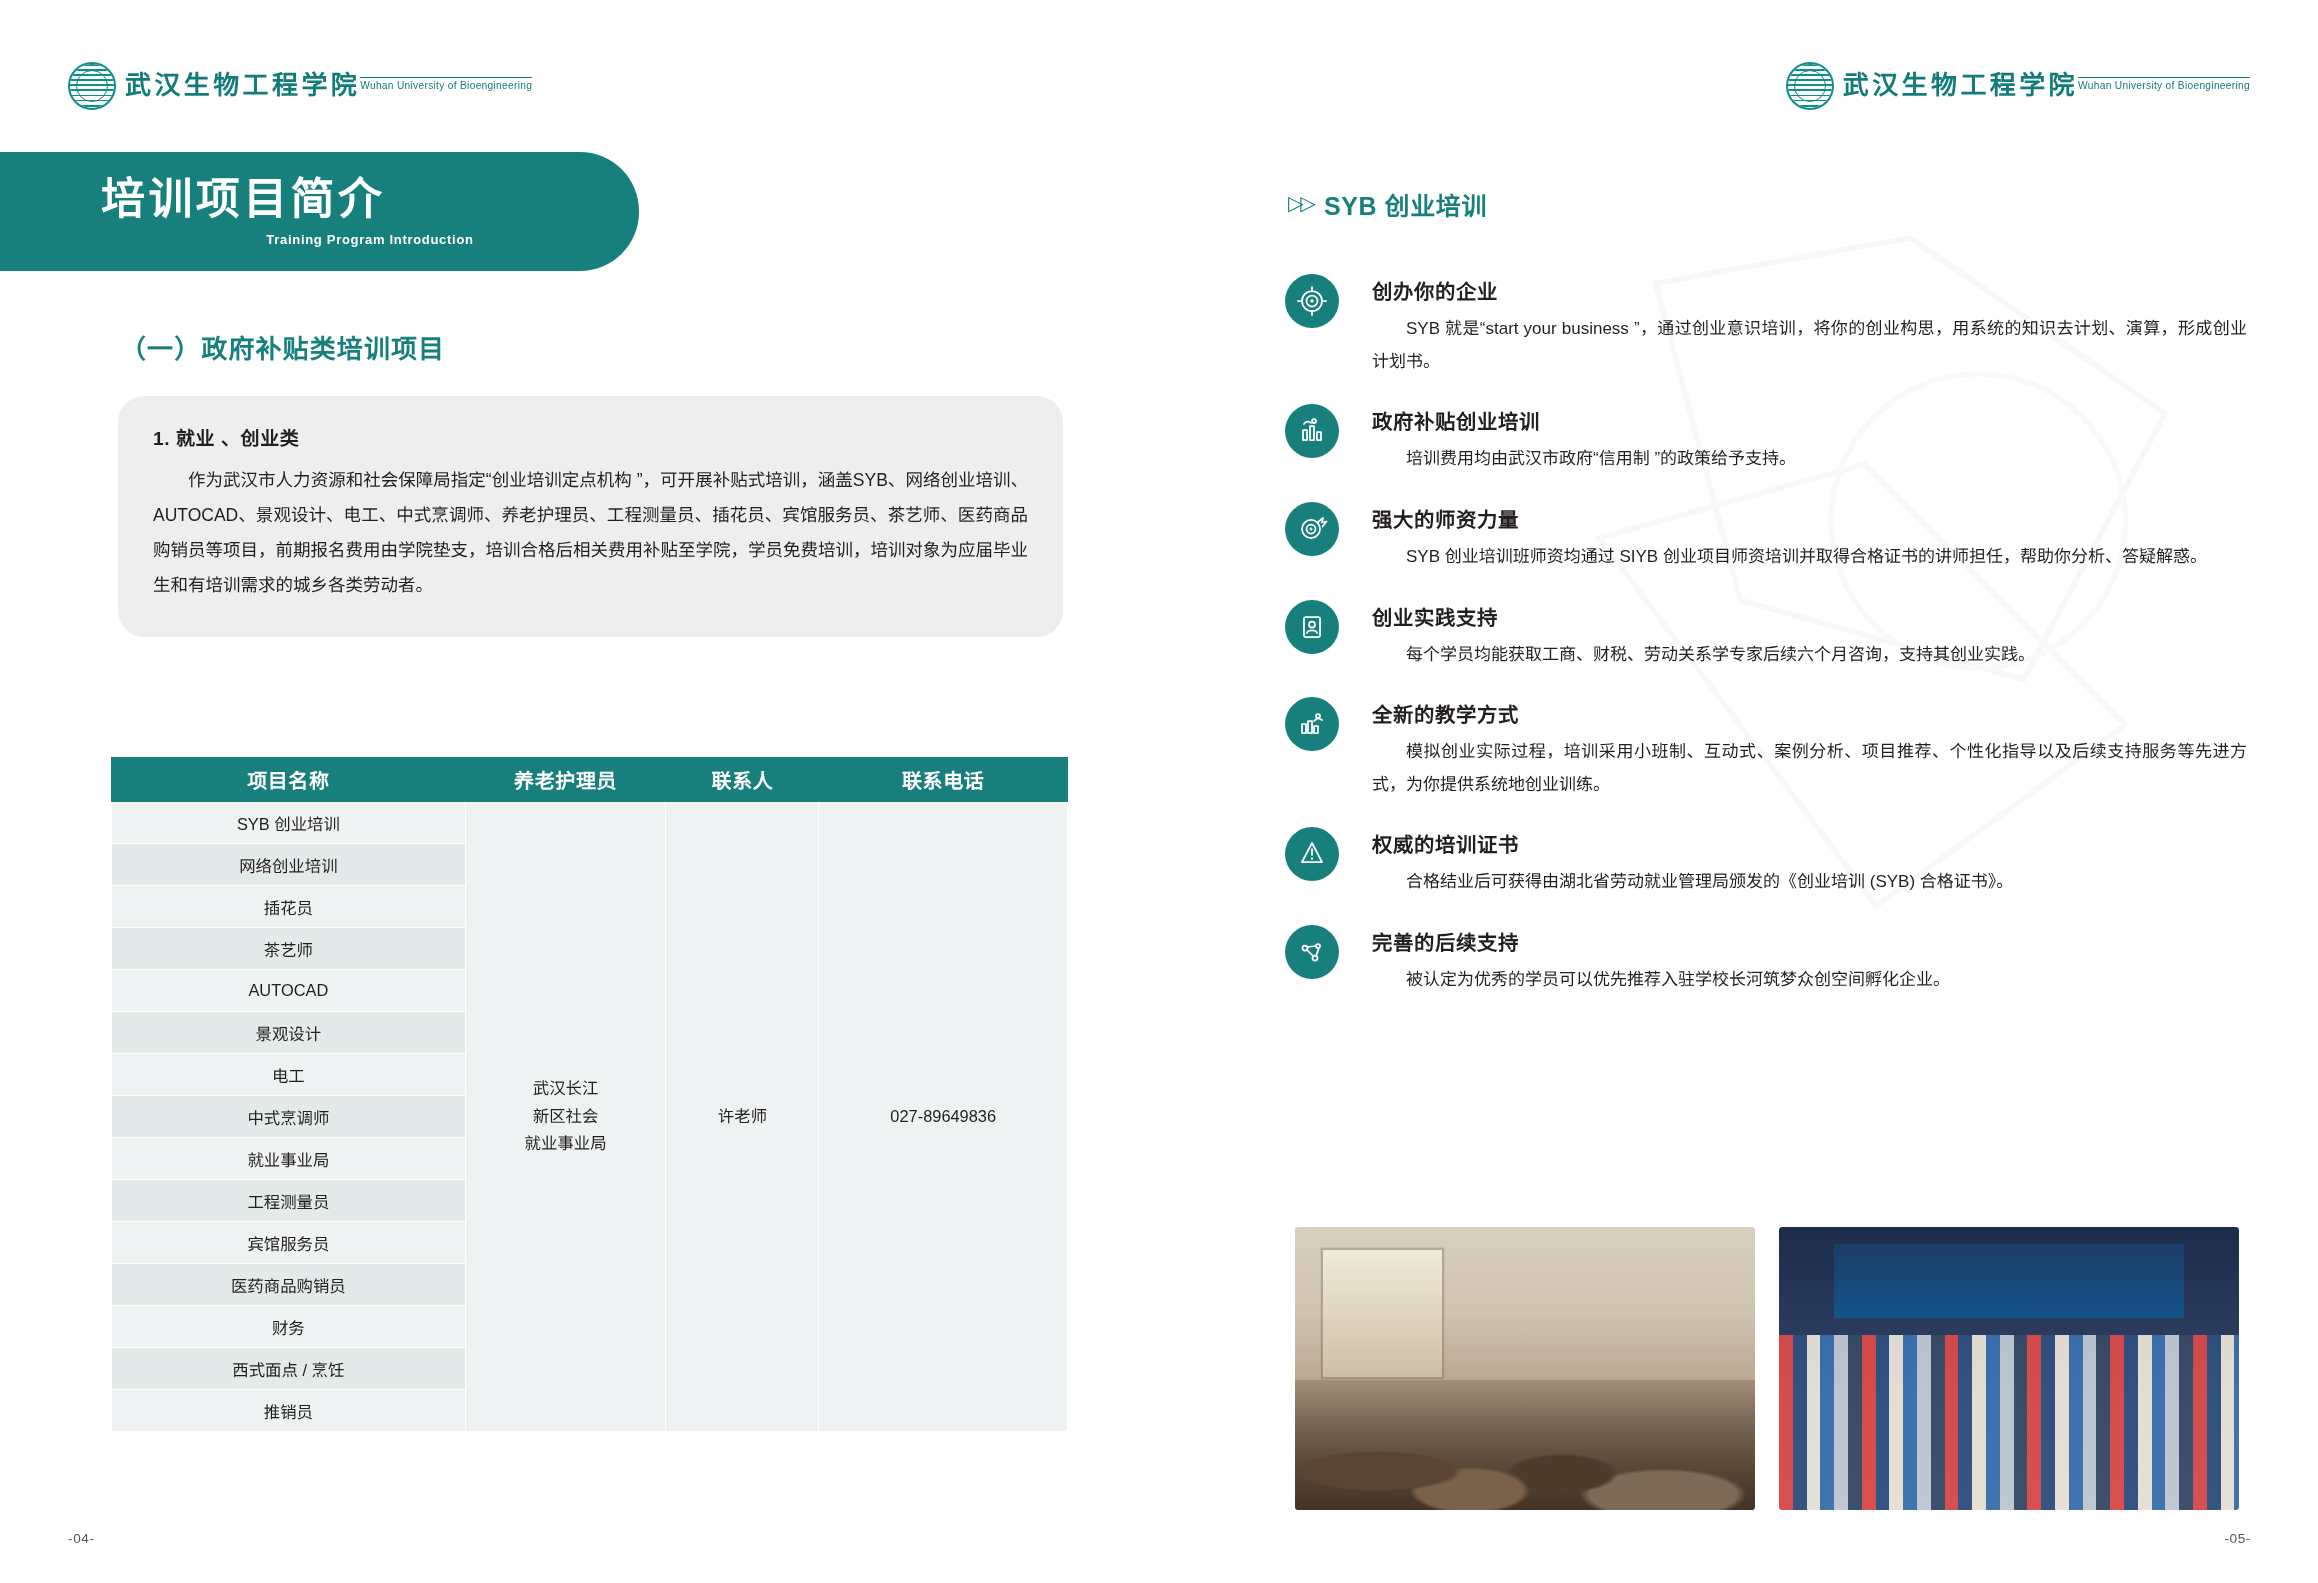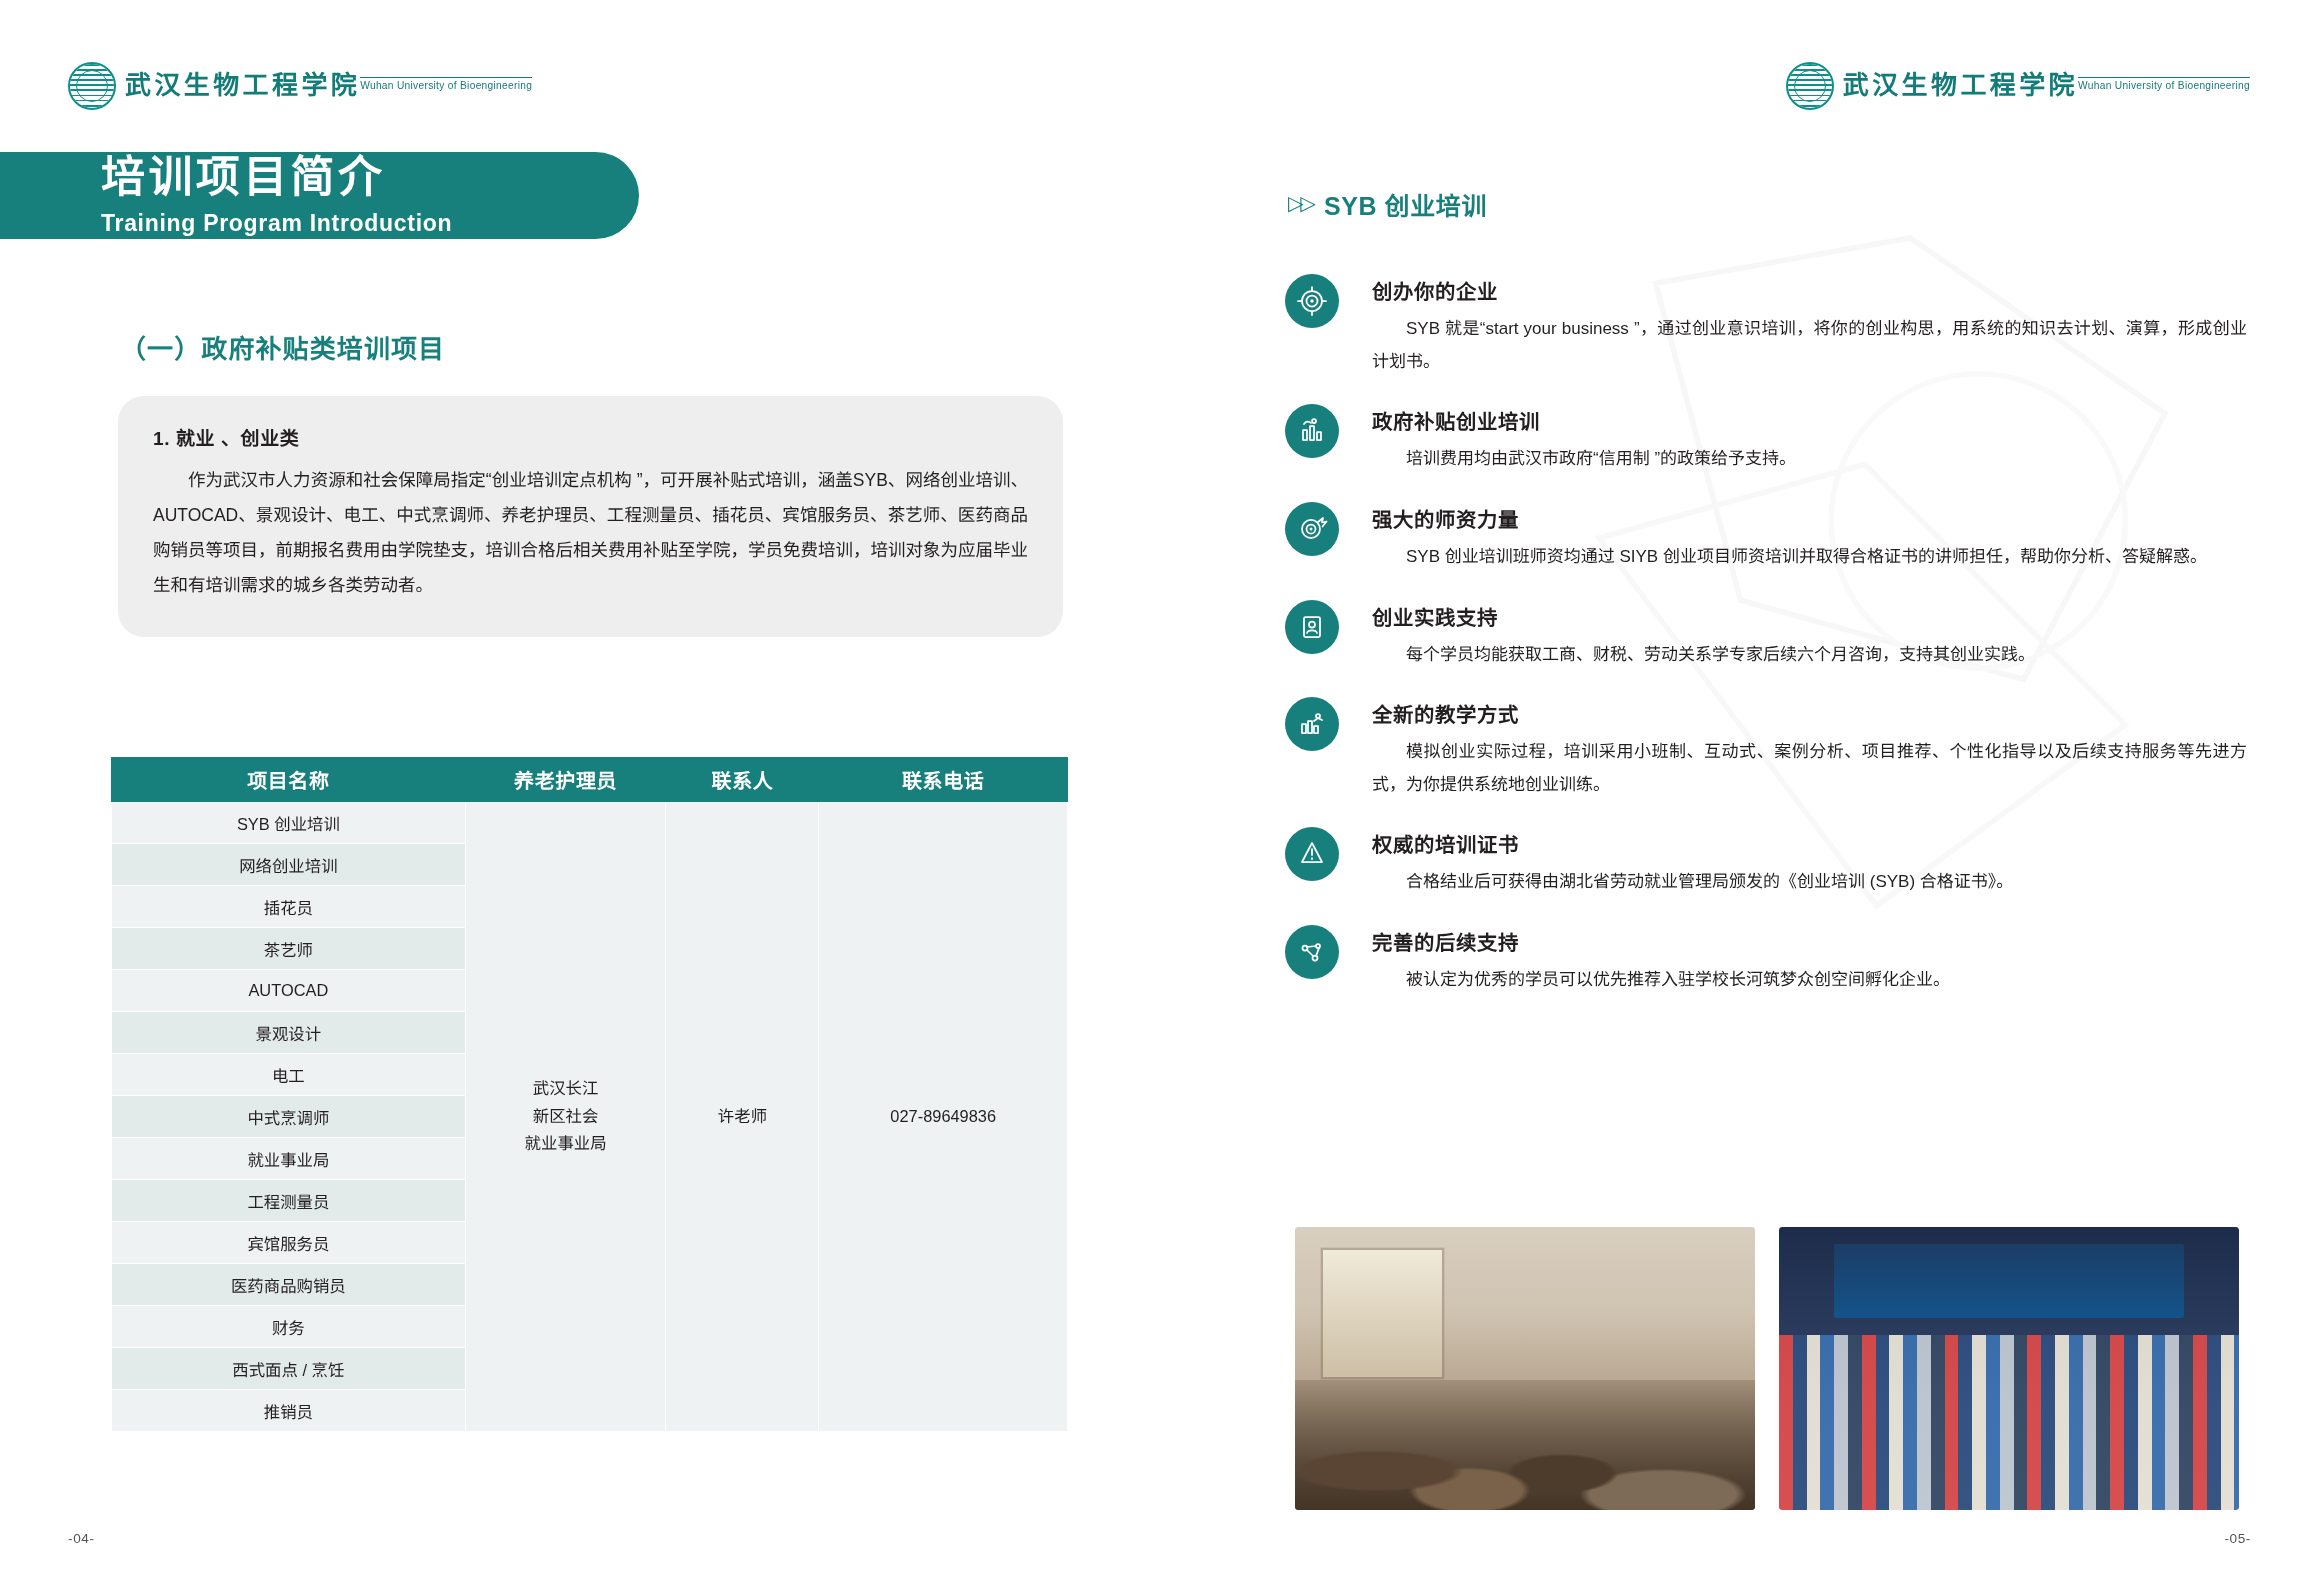--- a/index.html
+++ b/index.html
@@ -75,42 +75,43 @@
     color: #127c79;
     margin-top: 4.5px;
     border-top: 1.1px solid #127c79;
     padding-top: 3.4px;
   }
 
   
   .banner {
     position: absolute;
     left: 0; top: 152px;
-    width: 639px; height: 87px;
+    width: 639px; height: 119px;
     background: #17807d;
     border-top-right-radius: 59px;
     border-bottom-right-radius: 59px;
     display: flex;
     flex-direction: column;
     justify-content: center;
     padding-left: 101px;
     color: #ffffff;
   }
   .banner-cn {
     font-family: "Liberation Serif", "DejaVu Serif", serif;
     font-weight: bold;
     font-size: 44px;
     letter-spacing: 3.4px;
     line-height: 1.1;
   }
   .banner-en {
-    font-size: 23px;
+    font-size: 13px;
     font-weight: bold;
     letter-spacing: 0.7px;
     margin-top: 6.8px;
+    text-align: center;
   }
 
   .section-title {
     position: absolute;
     left: 120px; top: 328px;
     font-size: 26px;
     font-weight: bold;
     color: #17807d;
     letter-spacing: 1.1px;
   }

